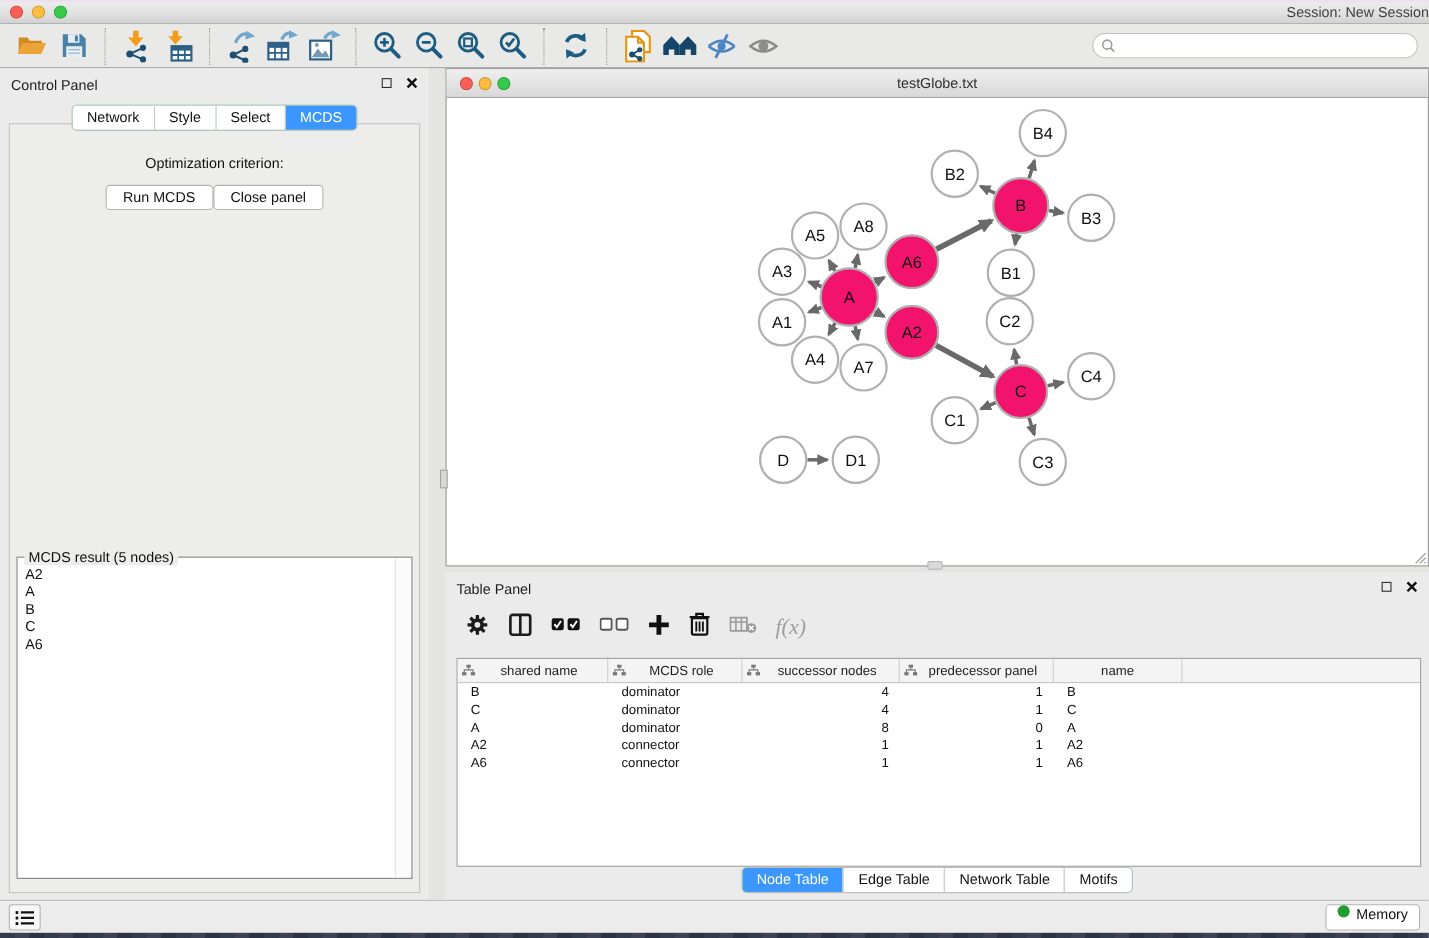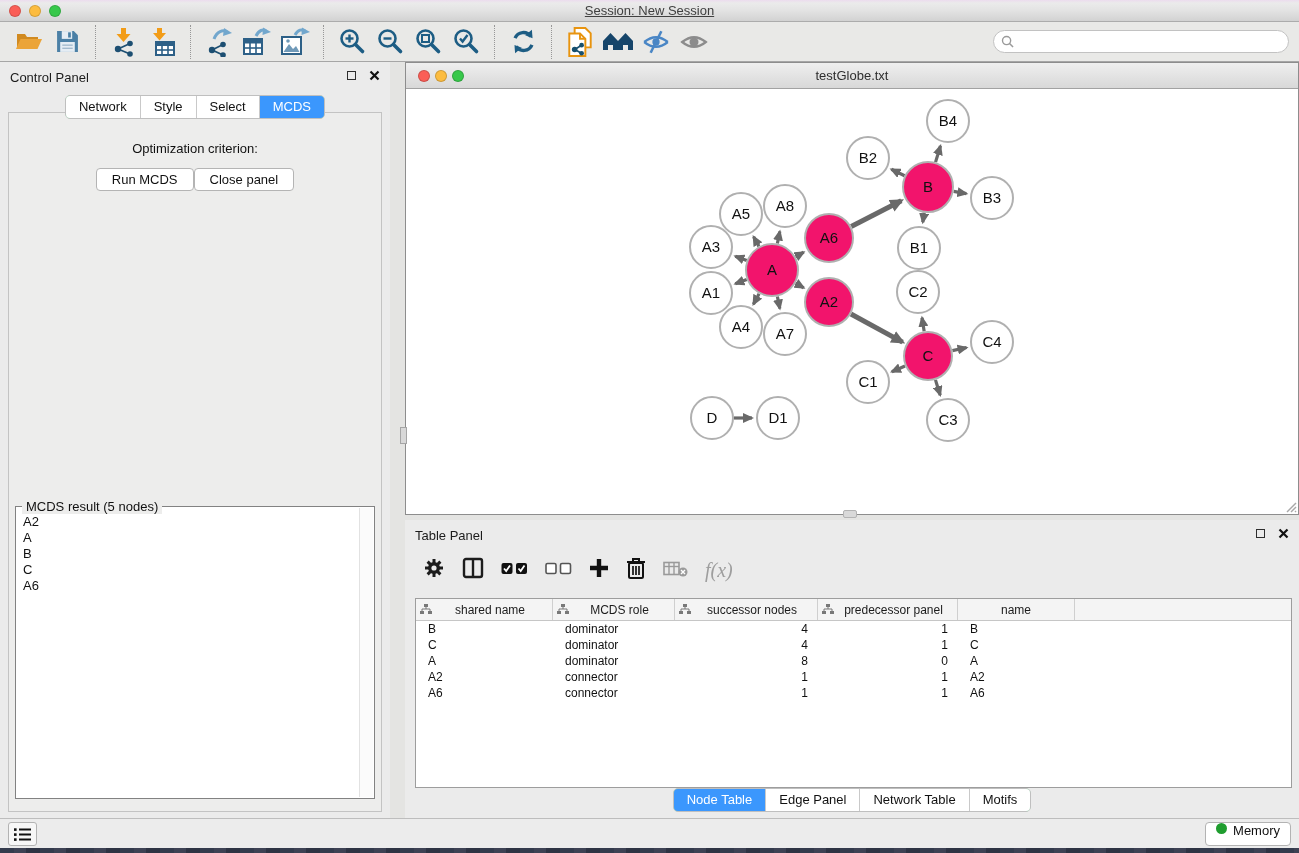--- a/index.html
+++ b/index.html
@@ -6,21 +6,21 @@
   html,body { width:1299px; height:853px; }
   body { position:relative; background:#e4e4e2; font-family:"Liberation Sans",sans-serif; overflow:hidden; color:#111; }
 
   
   .titlebar { position:absolute; left:0; top:0; width:100%; height:22px;
     background:linear-gradient(#ecdcee 0%, #ebebeb 14%, #e3e3e3 50%, #d2d2d2 100%);
     border-bottom:1px solid #acacac; }
   .lights { position:absolute; left:9px; top:5px; display:flex; gap:8px; }
   .light { width:12px; height:12px; border-radius:50%; border:1px solid rgba(0,0,0,.15); }
   .light.red{background:#fa5e57;} .light.yellow{background:#fcbc40;} .light.green{background:#38c84b;}
-  .titlebar .title-text { text-align:center; line-height:21px; font-size:13px; color:#404040;text-decoration:underline; }
+  .titlebar .title-text { text-align:right; line-height:21px; font-size:13px; color:#404040; }
 
   
   .toolbar { position:absolute; left:0; top:22px; width:100%; height:40px; background:#e9e9e7;
     border-bottom:1px solid #a6a6a6; display:flex; align-items:center; padding-left:10px; }
   .tbtn { height:36px; min-width:38px; display:flex; align-items:center; justify-content:center; }
   .sep { width:1px; height:34px; border-left:1px dotted #979797; margin:0 9px; }
   .search-wrap { position:absolute; right:10px; top:8px; width:296px; height:23px; background:#fff;
     border:1px solid #c2c2c2; border-radius:12px; display:flex; align-items:center; padding-left:7px; }
   .search-wrap input { border:none; outline:none; flex:1; font-size:13px; background:transparent; margin-left:4px; font-family:"Liberation Sans",sans-serif; }
 
@@ -567,21 +567,21 @@
           <div class="td" style="width: 122px; text-align: left; padding: 0px 0px 0px 12px;">connector</div>
           <div class="td" style="width: 143px; text-align: right; padding: 0px 10px 0px 0px;">1</div>
           <div class="td" style="width: 140px; text-align: right; padding: 0px 10px 0px 0px;">1</div>
           <div class="td" style="width: 117px; text-align: left; padding: 0px 0px 0px 12px;">A6</div>
         </div>
       </div>
   </div>
   <div class="tp-tabs-row">
     <span class="segs">
         <span class="seg active">Node Table</span>
-        <span class="seg">Edge Panel</span>
+        <span class="seg">Edge Table</span>
         <span class="seg">Network Table</span>
         <span class="seg">Motifs</span>
       </span>
   </div>
 </div>
 
 <div class="status-bar">
   <span class="list-btn">
     <svg width="17" height="15" viewBox="0 0 17 15">
       <g stroke="#111" stroke-width="2">

